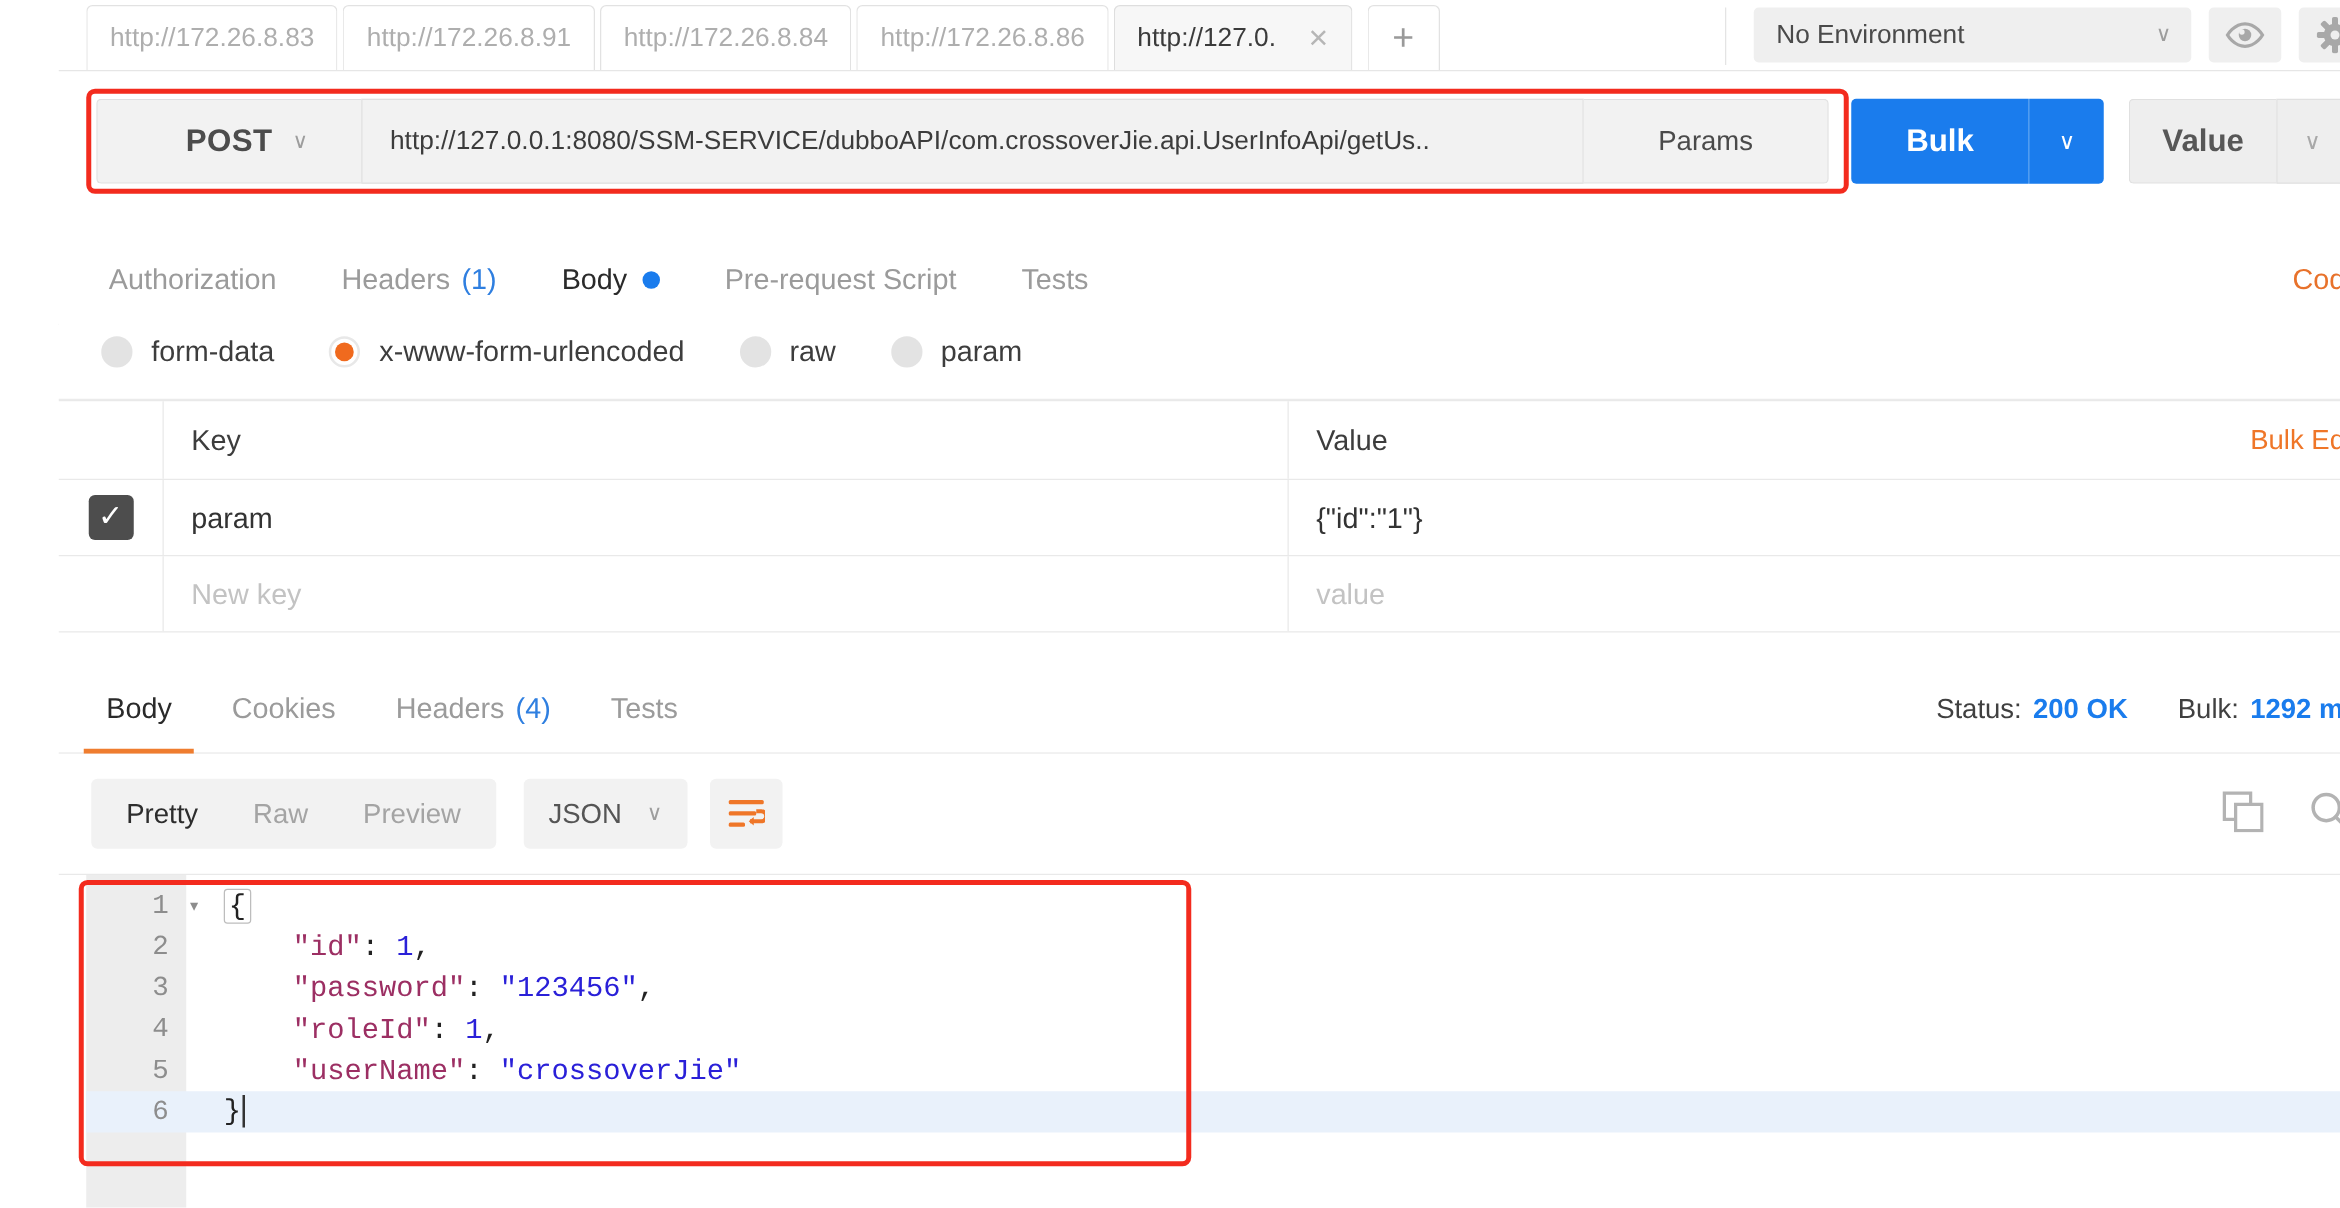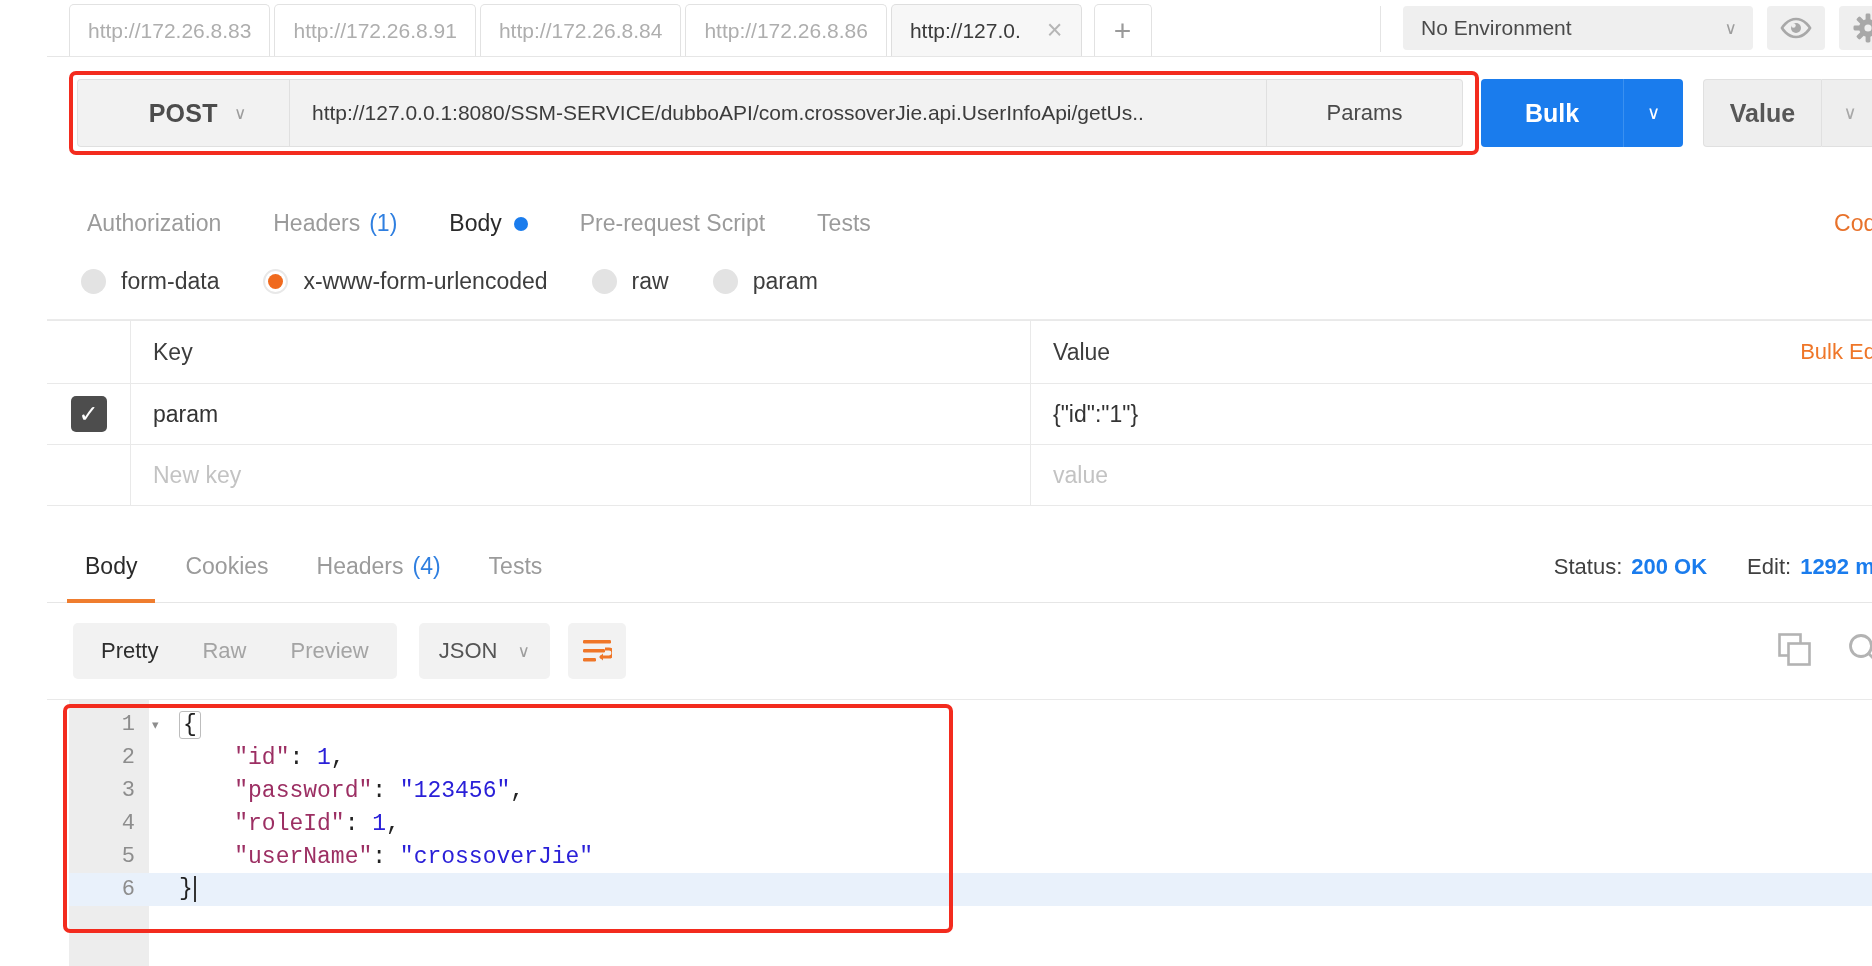--- a/index.html
+++ b/index.html
@@ -401,21 +401,21 @@
         <span class="count-blue">(4)</span>
       </div>
       <div class="resptab">
         <span>Tests</span>
       </div>
       <div class="status-wrap">
       <div>
         <span class="stat-label">Status:</span><span class="stat-val">200 OK</span>
       </div>
       <div>
-        <span class="stat-label">Edit:</span><span class="stat-val">1292 ms</span>
+        <span class="stat-label">Bulk:</span><span class="stat-val">1292 ms</span>
       </div>
     </div>
   </div>
 
   <div class="viewbar">
     <div class="seg" id="viewmodes">
         <div class="seg-item active">Pretty</div>
         <div class="seg-item">Raw</div>
         <div class="seg-item">Preview</div>
       </div>

